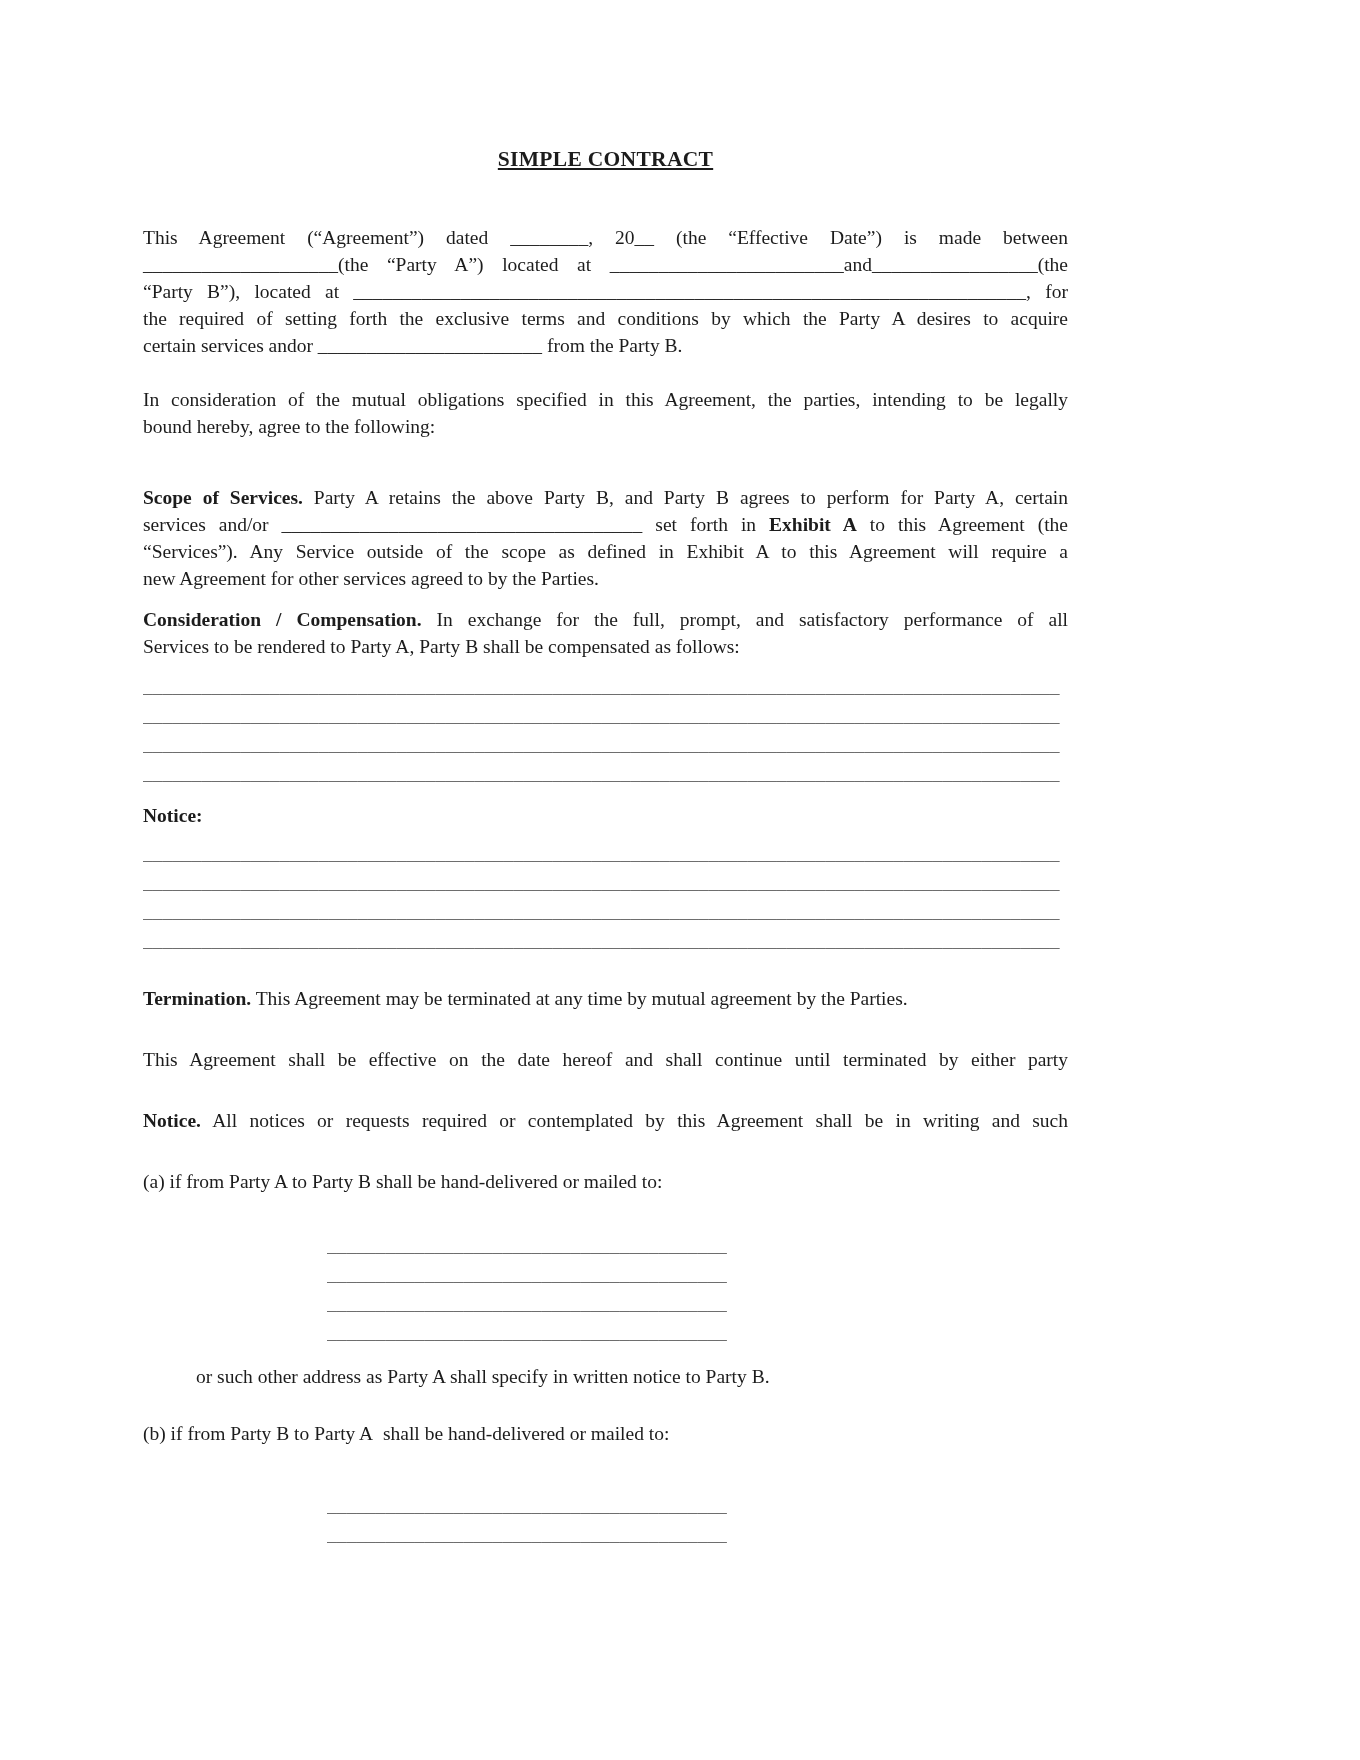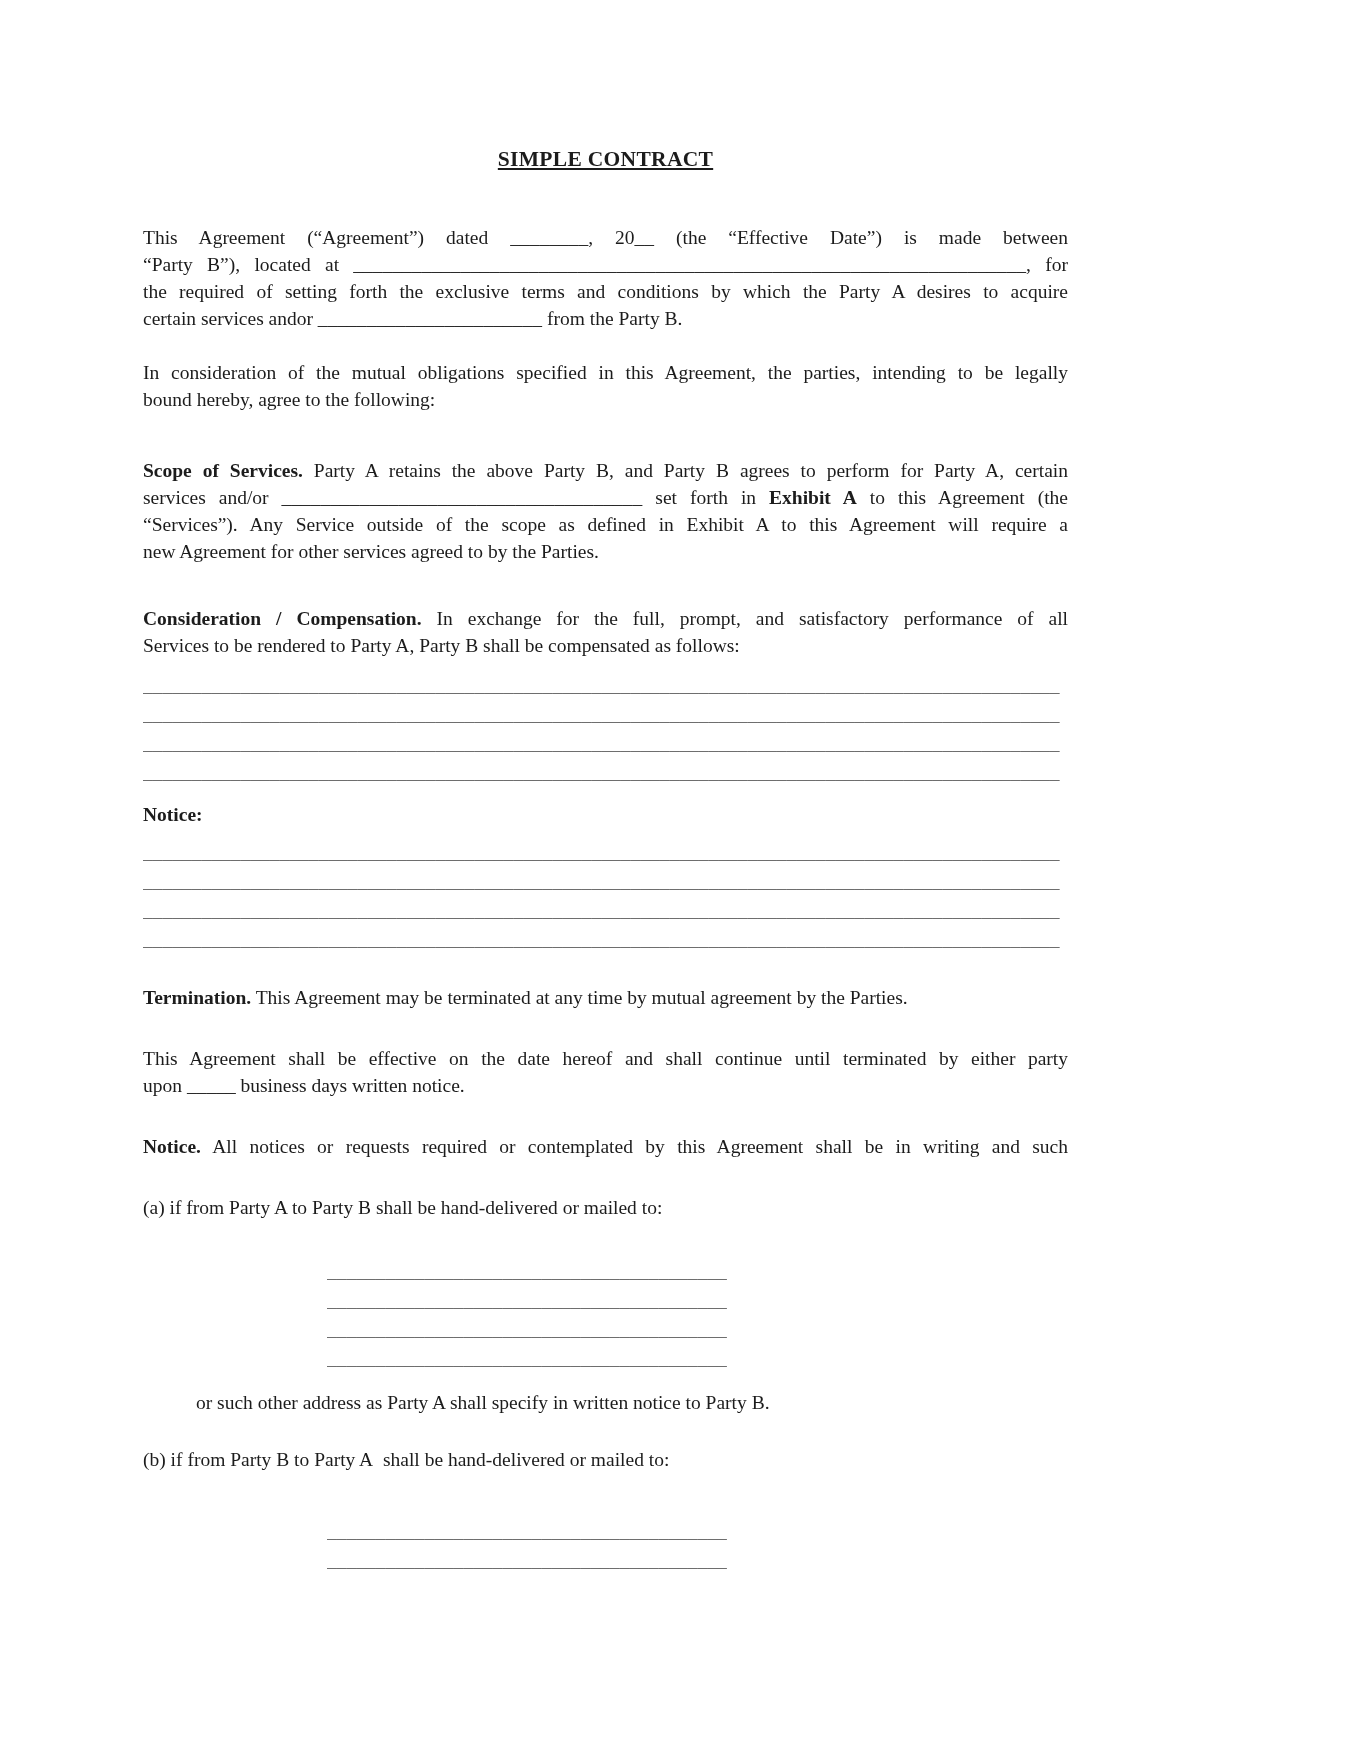--- a/index.html
+++ b/index.html
@@ -39,35 +39,36 @@
   .b{font-weight:bold;}
 </style>
 </head>
 <body>
 
 <div class="page" style="color: rgb(28, 28, 28);">
   <h1 class="doc-title">SIMPLE CONTRACT</h1>
   <div id="doc-body">
       <div class="block" style="margin-top: 52px;">
         <div class="line j"><span>This Agreement (“Agreement”) dated ________, 20__ (the “Effective Date”) is made between</span></div>
+        <div class="line j"><span>____________________(the “Party A”) located at ________________________and_________________(the</span></div>
         <div class="line j"><span>“Party B”), located at _____________________________________________________________________, for</span></div>
         <div class="line j"><span>the required of setting forth the exclusive terms and conditions by which the Party A desires to acquire</span></div>
         <div class="line"><span>certain services andor _______________________ from the Party B.</span></div>
       </div>
       <div class="block" style="margin-top: 27px;">
         <div class="line j"><span>In consideration of the mutual obligations specified in this Agreement, the parties, intending to be legally</span></div>
         <div class="line"><span>bound hereby, agree to the following:</span></div>
       </div>
       <div class="block" style="margin-top: 44px;">
         <div class="line j"><span class="b">Scope of Services.</span><span> Party A retains the above Party B, and Party B agrees to perform for Party A, certain</span></div>
         <div class="line j"><span>services and/or _____________________________________ set forth in </span><span class="b">Exhibit A</span><span> to this Agreement (the</span></div>
         <div class="line j"><span>“Services”). Any Service outside of the scope as defined in Exhibit A to this Agreement will require a</span></div>
         <div class="line"><span>new Agreement for other services agreed to by the Parties.</span></div>
       </div>
-      <div class="block" style="margin-top: 40px;">
+      <div class="block" style="margin-top: 14px;">
         <div class="line j"><span class="b">Consideration / Compensation.</span><span> In exchange for the full, prompt, and satisfactory performance of all</span></div>
         <div class="line"><span>Services to be rendered to Party A, Party B shall be compensated as follows:</span></div>
       </div>
       <div class="block" style="margin-top: 12px;">
         <div class="line rule" style="color: rgb(104, 104, 104);"><span>______________________________________________________________________________________________</span></div>
         <div class="line rule" style="color: rgb(104, 104, 104);"><span>______________________________________________________________________________________________</span></div>
         <div class="line rule" style="color: rgb(104, 104, 104);"><span>______________________________________________________________________________________________</span></div>
         <div class="line rule" style="color: rgb(104, 104, 104);"><span>______________________________________________________________________________________________</span></div>
       </div>
       <div class="block" style="margin-top: 14px;">
@@ -77,21 +78,20 @@
         <div class="line rule" style="color: rgb(104, 104, 104);"><span>______________________________________________________________________________________________</span></div>
         <div class="line rule" style="color: rgb(104, 104, 104);"><span>______________________________________________________________________________________________</span></div>
         <div class="line rule" style="color: rgb(104, 104, 104);"><span>______________________________________________________________________________________________</span></div>
         <div class="line rule" style="color: rgb(104, 104, 104);"><span>______________________________________________________________________________________________</span></div>
       </div>
       <div class="block" style="margin-top: 30px;">
         <div class="line"><span class="b">Termination.</span><span> This Agreement may be terminated at any time by mutual agreement by the Parties.</span></div>
       </div>
       <div class="block" style="margin-top: 34px;">
         <div class="line j"><span>This Agreement shall be effective on the date hereof and shall continue until terminated by either party</span></div>
-        <div class="line"><span>upon _____ business days written notice.</span></div>
       </div>
       <div class="block" style="margin-top: 34px;">
         <div class="line j"><span class="b">Notice.</span><span> All notices or requests required or contemplated by this Agreement shall be in writing and such</span></div>
       </div>
       <div class="block" style="margin-top: 34px;">
         <div class="line"><span>(a) if from Party A to Party B shall be hand-delivered or mailed to:</span></div>
       </div>
       <div class="block" style="margin-top: 36px;">
         <div class="line rule" style="margin-left: 184px; color: rgb(104, 104, 104);"><span>_________________________________________</span></div>
         <div class="line rule" style="margin-left: 184px; color: rgb(104, 104, 104);"><span>_________________________________________</span></div>

